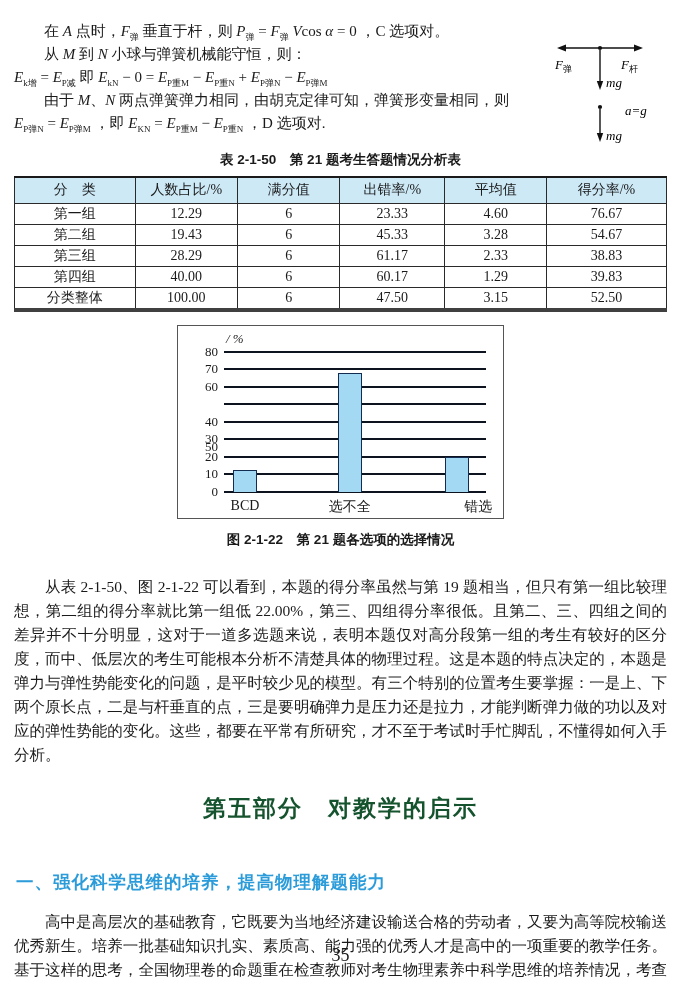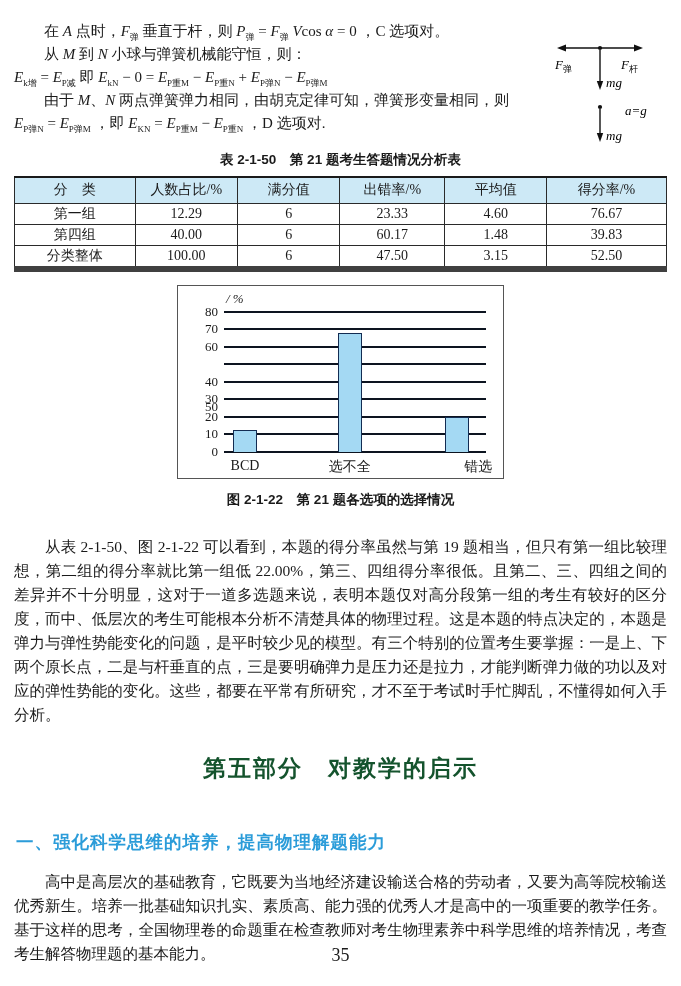--- a/index.html
+++ b/index.html
@@ -46,21 +46,21 @@
     text-align: center;
     padding: 1px 2px;
     font-weight: normal;
     height: 21px;
   }
   table.data thead th {
     background: #cde9f6;
     height: 26px;
     border-top: 2px solid #1a1a1a;
   }
-  table.data tbody tr:last-child td { border-bottom: 6px solid #404040; }
+  table.data tbody tr:last-child td { border-bottom: 4px solid #404040; }
 
   
   .chart-box {
     position: relative;
     width: 327px;
     height: 194px;
     margin: 13px auto 0 auto;
     border: 1px solid #555;
     background: #fff;
   }
@@ -185,25 +185,41 @@
     <tbody>
         <tr>
           <td>第一组</td>
           <td>12.29</td>
           <td>6</td>
           <td>23.33</td>
           <td>4.60</td>
           <td>76.67</td>
         </tr>
         <tr>
+          <td>第二组</td>
+          <td>19.43</td>
+          <td>6</td>
+          <td>45.33</td>
+          <td>3.28</td>
+          <td>54.67</td>
+        </tr>
+        <tr>
+          <td>第三组</td>
+          <td>28.29</td>
+          <td>6</td>
+          <td>61.17</td>
+          <td>2.33</td>
+          <td>38.83</td>
+        </tr>
+        <tr>
           <td>第四组</td>
           <td>40.00</td>
           <td>6</td>
           <td>60.17</td>
-          <td>1.48</td>
+          <td>1.29</td>
           <td>39.83</td>
         </tr>
         <tr>
           <td>分类整体</td>
           <td>100.00</td>
           <td>6</td>
           <td>47.50</td>
           <td>3.15</td>
           <td>52.50</td>
         </tr>

